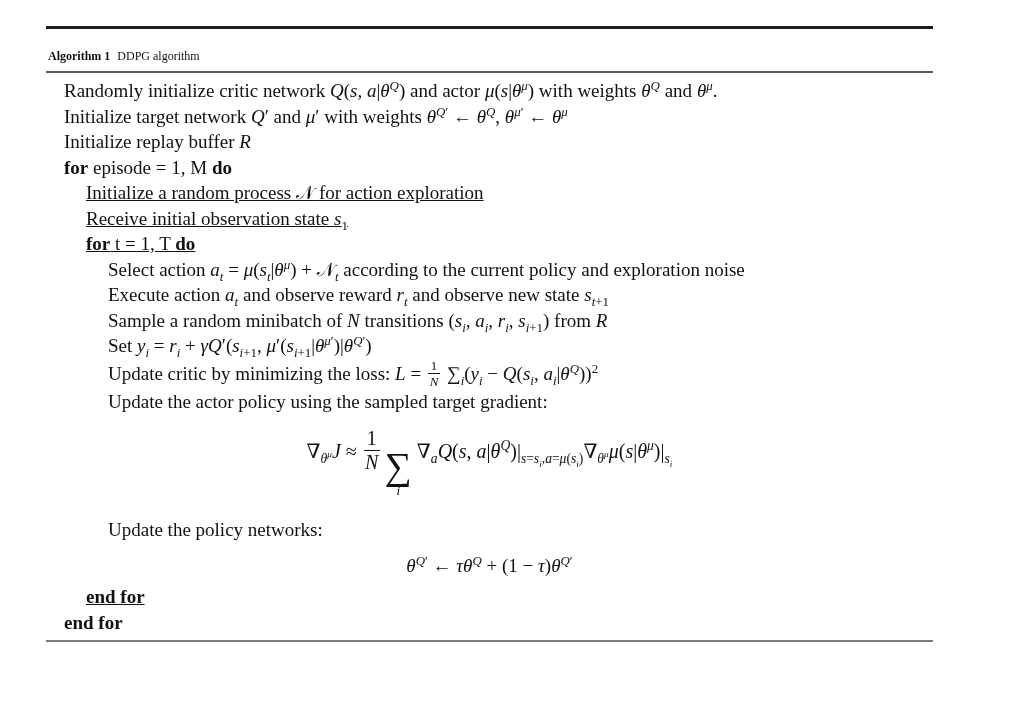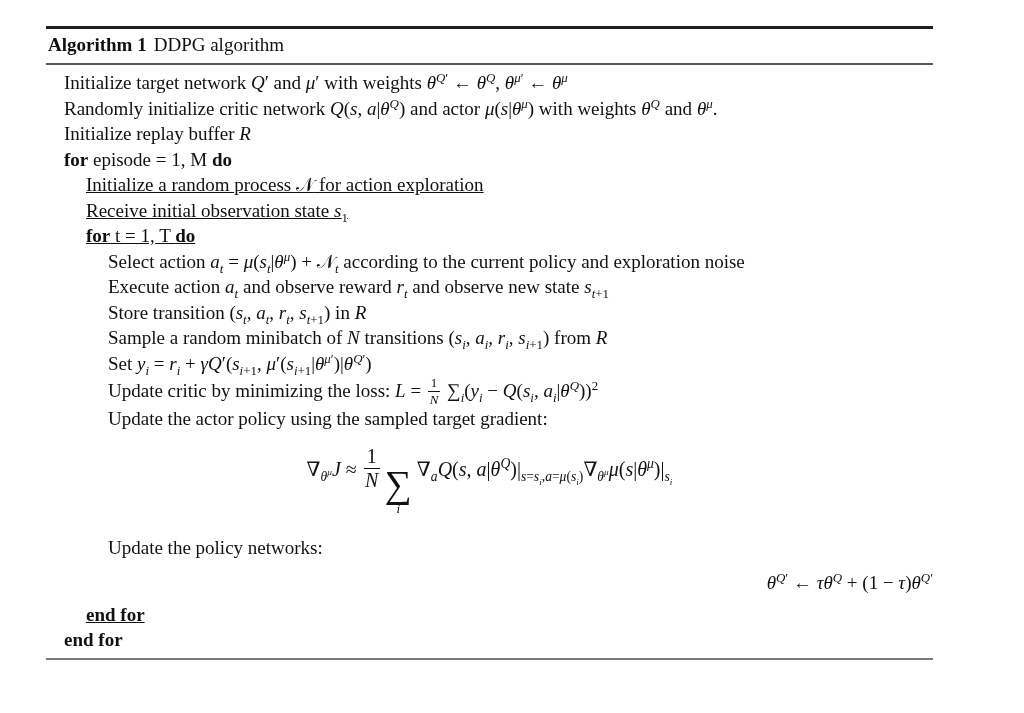--- a/index.html
+++ b/index.html
@@ -4,65 +4,64 @@
 <style>
   html,body{margin:0;padding:0;background:#ffffff;}
   body{width:1024px;height:713px;position:relative;overflow:hidden;
        font-family:"Liberation Serif","DejaVu Serif",serif;
        color:#111;font-size:19px;}
   .algo{position:absolute;left:46px;top:26px;width:887px;}
   .rule{width:100%;}
   .rule.thick{height:3px;background:#1f1f1f;}
   .rule.mid{height:2px;background:#5a5a5a;}
   .rule.bottom{height:2px;background:#7a7a7a;margin-top:5px;}
-  .algo-header{font-size:19px;padding:5px 2px 7px 2px;}
+  .algo-header{font-size:12px;padding:5px 2px 7px 2px;margin-top:15px;}
   .algo-header .hb{font-weight:bold;margin-right:7px;}
   .algo-body{padding-top:5px;line-height:25.5px;}
   .ln{white-space:nowrap;}
   .i0{padding-left:18px;}
   .i1{padding-left:40px;text-decoration:underline;}
   .i2{padding-left:62px;}
   m{font-style:italic;}
   b{font-weight:bold;}
   sub,sup{font-size:68%;line-height:0;}
   .cal{font-family:"DejaVu Sans","DejaVu Serif",serif;font-style:normal;}
   .frac{display:inline-block;text-align:center;vertical-align:-0.55em;line-height:1.05;margin:0 2px;}
   .frac .num{display:block;border-bottom:1.3px solid #111;padding:0 3px 1px 3px;}
   .frac .den{display:block;padding-top:1px;}
   .frac.small{font-size:13px;vertical-align:-0.5em;}
   .bigsum{display:inline-flex;flex-direction:column;align-items:center;
           vertical-align:-1.05em;line-height:1;margin:0 5px 0 3px;}
   .bigsum .op{font-size:38px;line-height:0.95;}
   .bigsum .lim{font-size:13px;}
   .eq{text-align:center;white-space:nowrap;}
   .eq.display{font-size:20px;margin:14px 0 20px 0;}
-  .eq.target{margin:6px 0;text-align:right;}
+  .eq.target{margin:6px 0;}
   .eq.target.first{margin-top:10px;}
 </style>
 </head>
 <body>
 
 <div class="algo">
   <div class="rule thick"></div>
   <div class="algo-header">
     <span class="hb">Algorithm 1</span><span>DDPG algorithm</span>
   </div>
   <div class="rule mid"></div>
 
   <div class="algo-body">
+    <div class="ln i0">Randomly initialize critic network <m>Q</m>(<m>s</m>, <m>a</m>|<m>θ</m><sup><m>Q</m></sup>) and actor <m>μ</m>(<m>s</m>|<m>θ</m><sup><m>μ</m></sup>) with weights <m>θ</m><sup><m>Q</m></sup> and <m>θ</m><sup><m>μ</m></sup>.</div>
     <div class="ln i0">Initialize target network <m>Q</m>′ and <m>μ</m>′ with weights <m>θ</m><sup><m>Q</m>′</sup> ← <m>θ</m><sup><m>Q</m></sup>, <m>θ</m><sup><m>μ</m>′</sup> ← <m>θ</m><sup><m>μ</m></sup></div>
-    <div class="ln i0">Randomly initialize critic network <m>Q</m>(<m>s</m>, <m>a</m>|<m>θ</m><sup><m>Q</m></sup>) and actor <m>μ</m>(<m>s</m>|<m>θ</m><sup><m>μ</m></sup>) with weights <m>θ</m><sup><m>Q</m></sup> and <m>θ</m><sup><m>μ</m></sup>.</div>
     <div class="ln i0">Initialize replay buffer <m>R</m></div>
     <div class="ln i0"><b>for</b> episode = 1, M <b>do</b></div>
     <div class="ln i1">Initialize a random process <span class="cal">𝒩</span> for action exploration</div>
     <div class="ln i1">Receive initial observation state <m>s</m><sub>1</sub></div>
     <div class="ln i1"><b>for</b> t = 1, T <b>do</b></div>
     <div class="ln i2">Select action <m>a</m><sub><m>t</m></sub> = <m>μ</m>(<m>s</m><sub><m>t</m></sub>|<m>θ</m><sup><m>μ</m></sup>) + <span class="cal">𝒩</span><sub><m>t</m></sub> according to the current policy and exploration noise</div>
     <div class="ln i2">Execute action <m>a</m><sub><m>t</m></sub> and observe reward <m>r</m><sub><m>t</m></sub> and observe new state <m>s</m><sub><m>t</m>+1</sub></div>
-    <div class="ln i2">Store transition (<m>s</m><sub><m>t</m></sub>, <m>a</m><sub><m>t</m></sub>, <m>r</m><sub><m>t</m></sub>, <m>s</m><sub><m>t</m>+1</sub>) in <m>R</m></div>
     <div class="ln i2">Sample a random minibatch of <m>N</m> transitions (<m>s</m><sub><m>i</m></sub>, <m>a</m><sub><m>i</m></sub>, <m>r</m><sub><m>i</m></sub>, <m>s</m><sub><m>i</m>+1</sub>) from <m>R</m></div>
     <div class="ln i2">Set <m>y</m><sub><m>i</m></sub> = <m>r</m><sub><m>i</m></sub> + <m>γQ</m>′(<m>s</m><sub><m>i</m>+1</sub>, <m>μ</m>′(<m>s</m><sub><m>i</m>+1</sub>|<m>θ</m><sup><m>μ</m>′</sup>)|<m>θ</m><sup><m>Q</m>′</sup>)</div>
     <div class="ln i2">Update critic by minimizing the loss: <m>L</m> = <span class="frac small"><span class="num">1</span><span class="den"><m>N</m></span></span> ∑<sub><m>i</m></sub>(<m>y</m><sub><m>i</m></sub> − <m>Q</m>(<m>s</m><sub><m>i</m></sub>, <m>a</m><sub><m>i</m></sub>|<m>θ</m><sup><m>Q</m></sup>))<sup>2</sup></div>
     <div class="ln i2">Update the actor policy using the sampled target gradient:</div>
     <div class="eq display">∇<sub><m>θ</m><sup><m>μ</m></sup></sub><m>J</m> ≈ <span class="frac"><span class="num">1</span><span class="den"><m>N</m></span></span><span class="bigsum">
           <span class="op">∑</span>
           <span class="lim"><m>i</m></span>
         </span>∇<sub><m>a</m></sub><m>Q</m>(<m>s</m>, <m>a</m>|<m>θ</m><sup><m>Q</m></sup>)|<sub><m>s</m>=<m>s</m><sub><m>i</m></sub>,<m>a</m>=<m>μ</m>(<m>s</m><sub><m>i</m></sub>)</sub>∇<sub><m>θ</m><sup><m>μ</m></sup></sub><m>μ</m>(<m>s</m>|<m>θ</m><sup><m>μ</m></sup>)|<sub><m>s</m><sub><m>i</m></sub></sub></div>
     <div class="ln i2">Update the policy networks:</div>
     <div class="eq target first"><m>θ</m><sup><m>Q</m>′</sup> ← <m>τθ</m><sup><m>Q</m></sup> + (1 − <m>τ</m>)<m>θ</m><sup><m>Q</m>′</sup></div>

